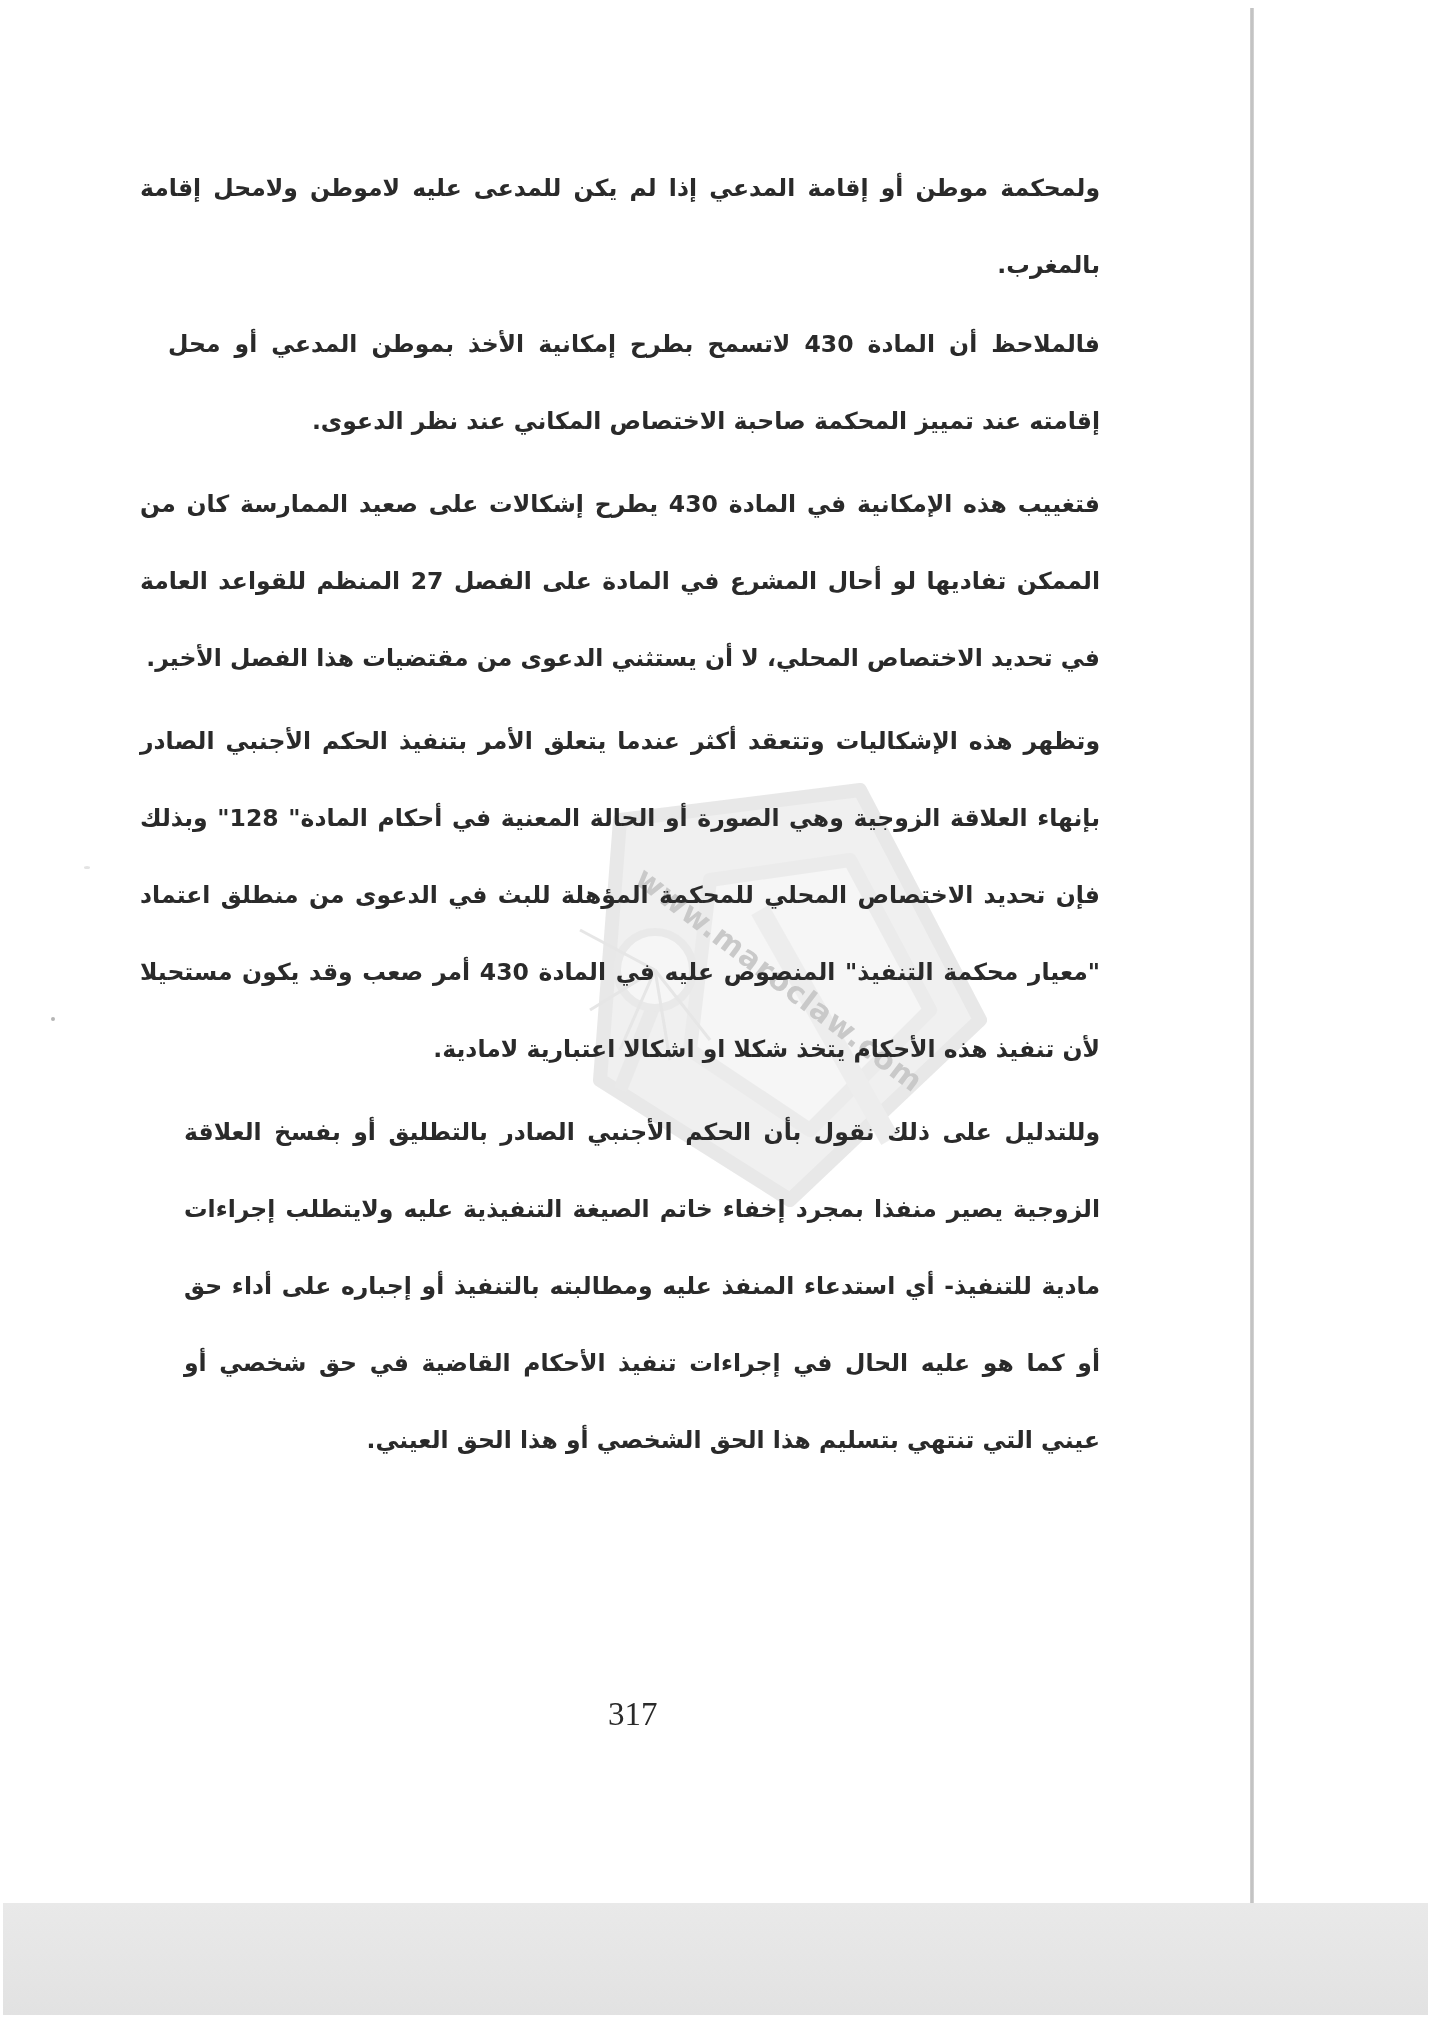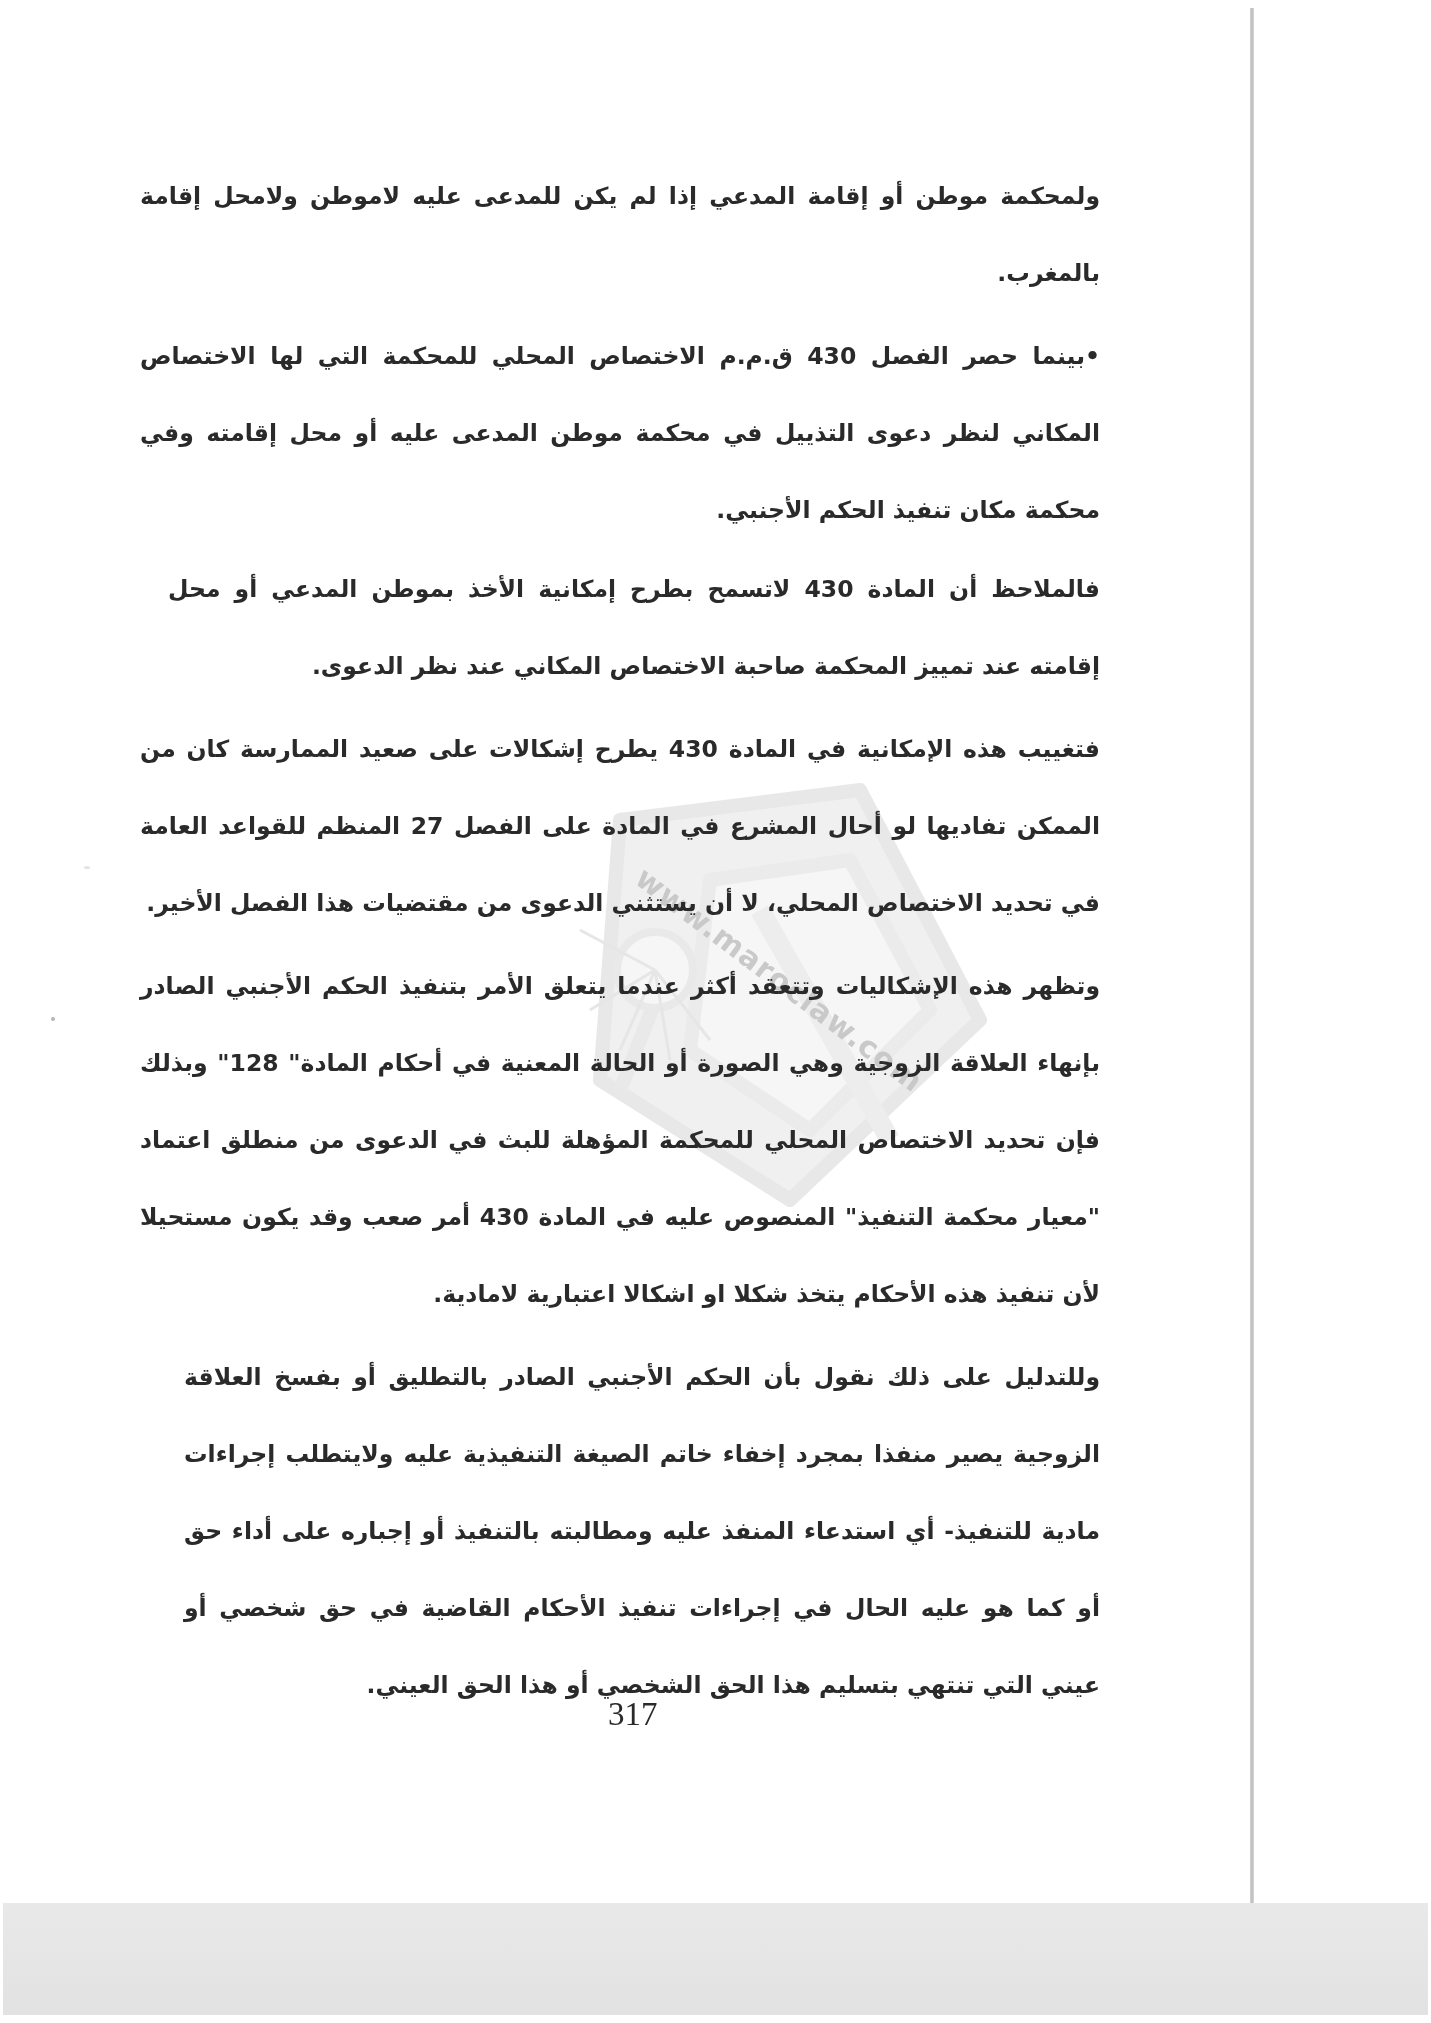--- a/index.html
+++ b/index.html
@@ -58,21 +58,21 @@
       font-weight: bold;
       font-size: 30px;
       color: #c9c9c9;
       letter-spacing: 1px;
       pointer-events: none;
       white-space: nowrap;
     }
     .content {
       position: absolute;
       left: 140px;
-      top: 158px;
+      top: 150px;
       width: 960px;
       direction: rtl;
       text-align: justify;
       color: #2a2a2a;
     }
     .para {
       margin: 0;
       font-family: "DejaVu Sans", sans-serif;
       font-weight: bold;
       font-size: 23.5px;
@@ -123,21 +123,20 @@
       <line x1="95" y1="210" x2="30" y2="250"></line>
       <line x1="95" y1="210" x2="60" y2="290"></line>
       <line x1="95" y1="210" x2="110" y2="300"></line>
       <line x1="95" y1="210" x2="150" y2="280"></line>
     </g>
   </svg>
   <div class="watermark-text">www.maroclaw.com</div>
 
   <div class="content">
     <p class="para">ولمحكمة موطن أو إقامة المدعي إذا لم يكن للمدعى عليه لاموطن ولامحل إقامة بالمغرب.</p>
-    <p class="para gap-1">•بينما حصر الفصل 430 ق.م.م الاختصاص المحلي للمحكمة التي لها الاختصاص المكاني لنظر دعوى التذييل في محكمة موطن المدعى عليه أو محل إقامته وفي محكمة مكان تنفيذ الحكم الأجنبي.</p>
     <p class="para gap-2">فالملاحظ أن المادة 430 لاتسمح بطرح إمكانية الأخذ بموطن المدعي أو محل إقامته عند تمييز المحكمة صاحبة الاختصاص المكاني عند نظر الدعوى.</p>
     <p class="para gap-3">فتغييب هذه الإمكانية في المادة 430 يطرح إشكالات على صعيد الممارسة كان من الممكن تفاديها لو أحال المشرع في المادة على الفصل 27 المنظم للقواعد العامة في تحديد الاختصاص المحلي، لا أن يستثني الدعوى من مقتضيات هذا الفصل الأخير.</p>
     <p class="para gap-4">وتظهر هذه الإشكاليات وتتعقد أكثر عندما يتعلق الأمر بتنفيذ الحكم الأجنبي الصادر بإنهاء العلاقة الزوجية وهي الصورة أو الحالة المعنية في أحكام المادة" 128" وبذلك فإن تحديد الاختصاص المحلي للمحكمة المؤهلة للبث في الدعوى من منطلق اعتماد "معيار محكمة التنفيذ" المنصوص عليه في المادة 430 أمر صعب وقد يكون مستحيلا لأن تنفيذ هذه الأحكام يتخذ شكلا او اشكالا اعتبارية لامادية.</p>
     <p class="para gap-5">وللتدليل على ذلك نقول بأن الحكم الأجنبي الصادر بالتطليق أو بفسخ العلاقة الزوجية يصير منفذا بمجرد إخفاء خاتم الصيغة التنفيذية عليه ولايتطلب إجراءات مادية للتنفيذ- أي استدعاء المنفذ عليه ومطالبته بالتنفيذ أو إجباره على أداء حق أو كما هو عليه الحال في إجراءات تنفيذ الأحكام القاضية في حق شخصي أو عيني التي تنتهي بتسليم هذا الحق الشخصي أو هذا الحق العيني.</p>
   </div>
 
   <div class="page-number">317</div>
 
   <div class="speck" style="left:51px; top:1017px;"></div>
   <div class="speck" style="left:84px; top:866px; width:6px; height:3px; background:#e3e3e3;"></div>

